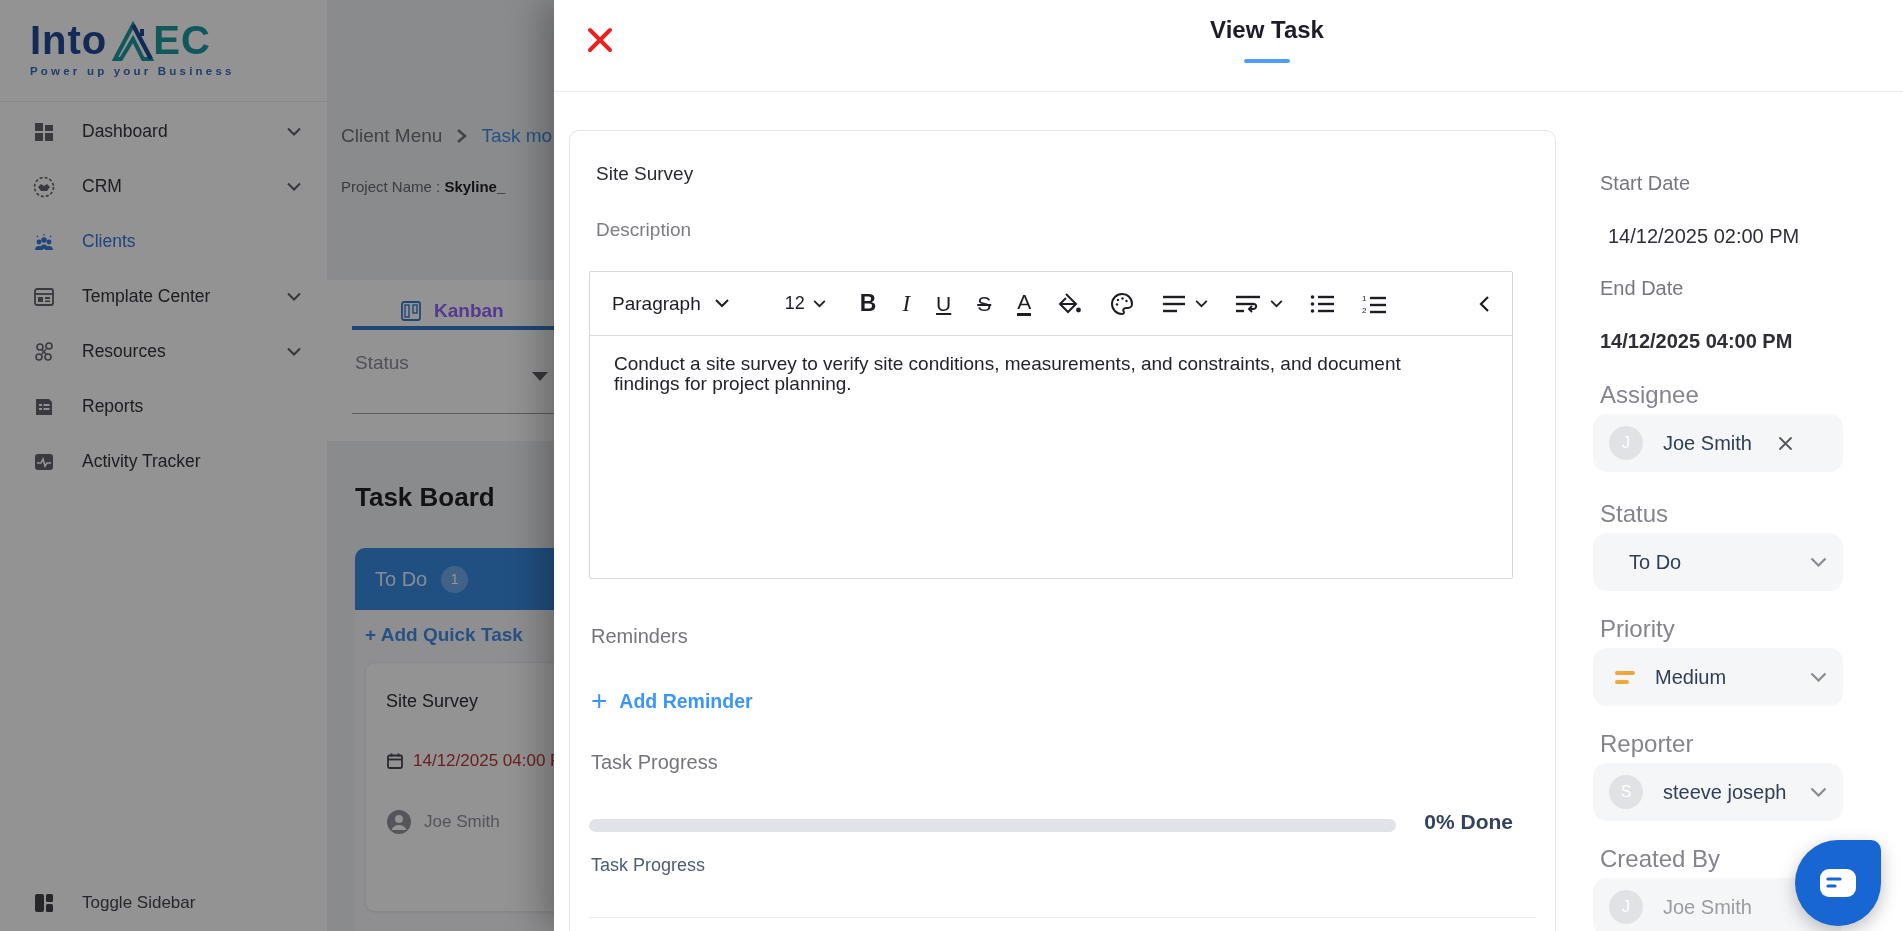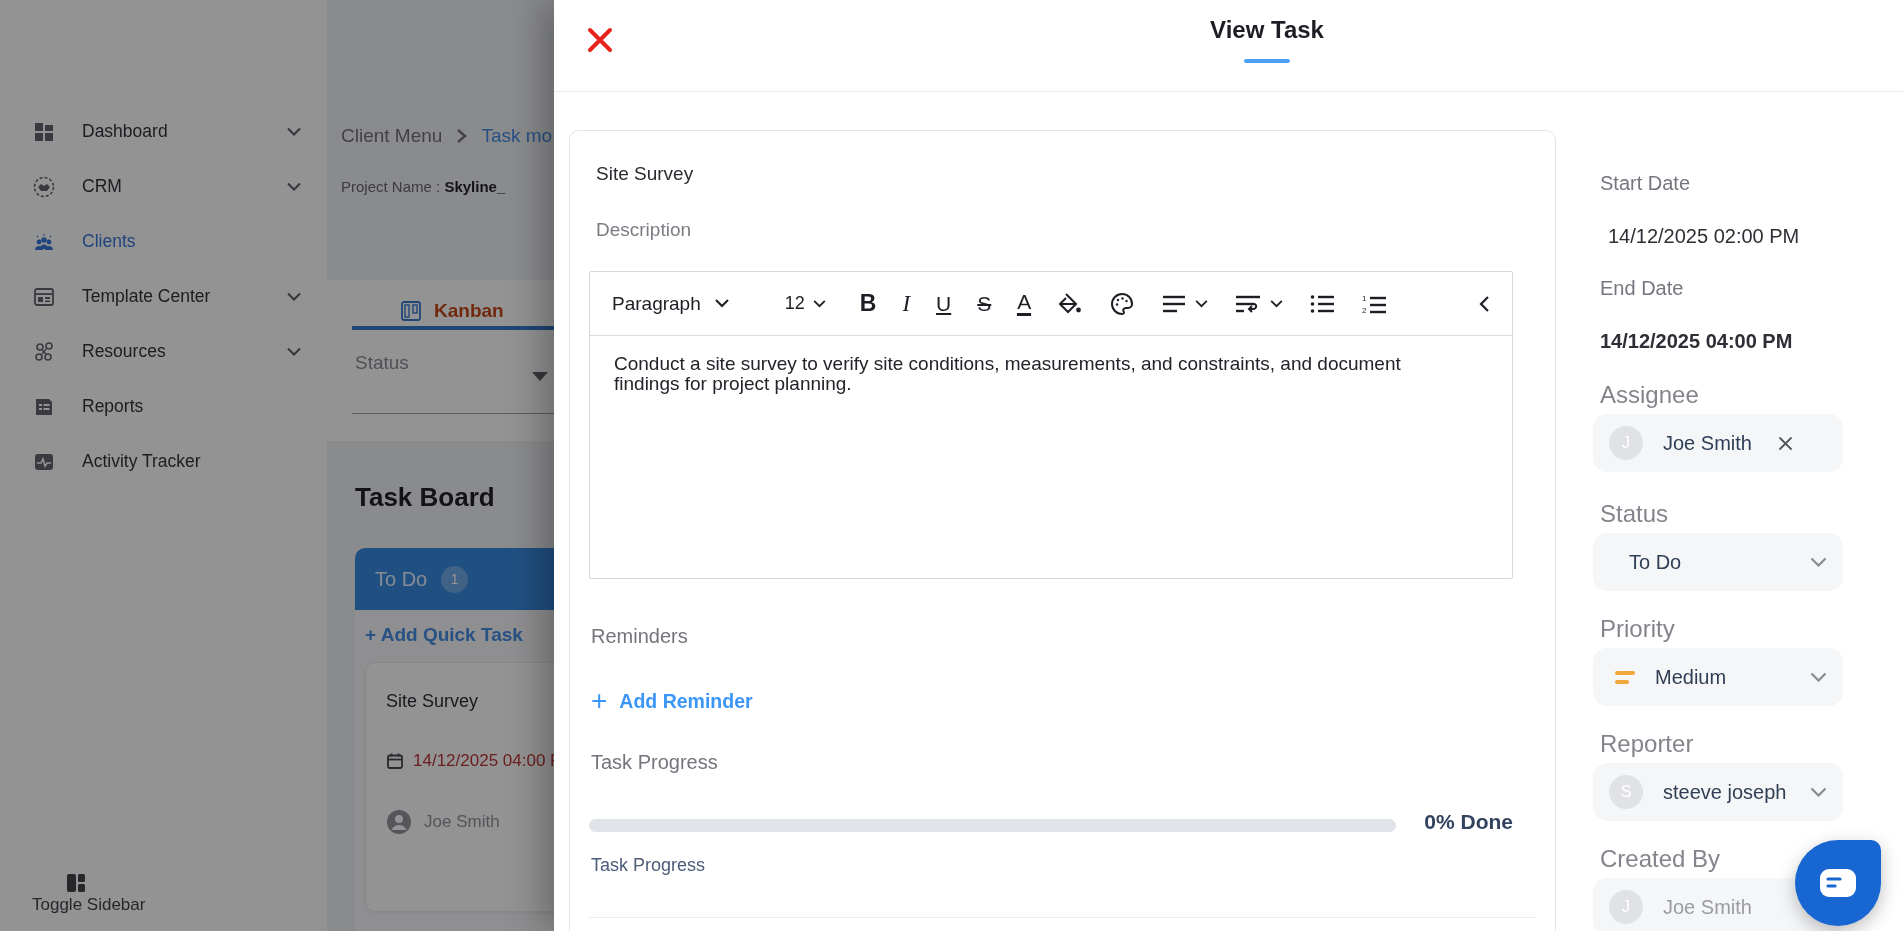--- a/index.html
+++ b/index.html
@@ -15,35 +15,35 @@
   .logo-aec { font-size:40px; font-weight:800; color:#13949c; letter-spacing:1px; }
   .logo-tri { margin:0 -2px 2px 4px; }
   .logo-tagline { font-size:11.5px; font-weight:700; color:#2b66b5; letter-spacing:3.2px; margin-top:2px; }
   .nav { position:absolute; top:104px; left:0; right:0; }
   .nav-item { position:relative; height:55px; display:flex; align-items:center; padding-left:32px; cursor:pointer; color:#2b2b31; }
   .nav-item .ni-icon { width:24px; height:24px; margin-right:26px; color:#5c5c64; flex:0 0 24px; }
   .nav-item .ni-label { font-size:17.5px; font-weight:500; }
   .nav-item.active { color:#2f6fd3; }
   .nav-item.active .ni-icon { color:#2f6fd3; }
   .nav-chev { position:absolute; right:26px; top:50%; transform:translateY(-50%); color:#55555d; }
-  .toggle-row { position:absolute; left:32px; bottom:16px; display:flex; align-items:center; color:#3a3a41; cursor:pointer;flex-direction:column; }
+  .toggle-row { position:absolute; left:32px; bottom:16px; display:flex; align-items:center; color:#3a3a41; cursor:pointer; }
   .toggle-row .ni-icon { width:24px; height:24px; margin-right:26px; color:#3a3a41; }
   .toggle-row .ni-label { font-size:17px; font-weight:500; }
 
   .main { position:absolute; left:327px; top:0; right:0; height:931px; background:#eef0f3; z-index:10; }
   .breadcrumb { position:absolute; left:14px; top:125px; display:flex; align-items:center; font-size:19px; white-space:nowrap; }
   .bc-root { color:#6a6a73; }
   .bc-sep { margin:0 14px; color:#6a6a73; }
   .bc-cur { color:#3c87e0; }
   .project-line { position:absolute; left:14px; top:178px; font-size:15px; white-space:nowrap; }
   .project-line .pl-label { color:#606068; }
   .project-line .pl-value { color:#17171d; font-weight:600; }
 
   .tabs-panel { position:absolute; left:0; top:280px; width:600px; height:161px; background:#ffffff; }
-  .tab-kanban { position:absolute; left:73px; top:20px; display:flex; align-items:center; color:#c2410c; font-size:19px; font-weight:600; cursor:pointer; }
+  .tab-kanban { position:absolute; left:73px; top:20px; display:flex; align-items:center; color:#8b5cf6; font-size:19px; font-weight:600; cursor:pointer; }
   .tab-kanban .tk-icon { margin-right:12px; }
   .tab-underline { position:absolute; left:25px; top:46px; width:575px; height:4px; background:#2e74c9; }
   .filter-status { position:absolute; left:28px; top:72px; font-size:19px; color:#86868e; }
   .filter-caret { position:absolute; left:205px; top:92px; width:0; height:0; border-left:8px solid transparent; border-right:8px solid transparent; border-top:9px solid #5a5a62; cursor:pointer; }
   .filter-underline { position:absolute; left:25px; top:133px; width:575px; height:1px; background:#9b9ba1; }
 
   .board-title { position:absolute; left:28px; top:482px; font-size:26px; font-weight:600; color:#17171c; }
 
   .kanban-col { position:absolute; left:28px; top:548px; width:260px; height:383px; background:#f7f8fa; border-radius:10px 10px 0 0; }
   .col-header { height:62px; background:#2e86de; border-radius:10px 10px 0 0; display:flex; align-items:center; padding:0 20px; cursor:pointer; }
@@ -114,20 +114,32 @@
   .status-text-pad { margin-left:20px; font-size:20px; color:#2f3e55; }
 
   .chat-fab { position:absolute; left:1795px; top:840px; width:86px; height:86px; background:#1766d1; border-radius:50% 10px 50% 50%; z-index:70; cursor:pointer; display:flex; align-items:center; justify-content:center; box-shadow:0 6px 18px rgba(0,0,0,.25); }
 </style>
 </head>
 <body>
 
 <div id="app">
 
   <div class="sidebar">
+    <div class="logo-block">
+      <div class="logo-row">
+        <span class="logo-into">Into</span>
+        <svg class="logo-tri" width="44" height="40" viewBox="0 0 44 40">
+          <path d="M22 4 L40 38 L32 38 L22 18 L10 38 L4 38 Z" fill="none" stroke="#13949c" stroke-width="4"></path>
+          <path d="M22 4 L40 38" stroke="#173f8f" stroke-width="4"></path>
+          <rect x="29" y="8" width="4" height="7" fill="#173f8f"></rect>
+        </svg>
+        <span class="logo-aec">EC</span>
+      </div>
+      <div class="logo-tagline">Power up your Business</div>
+    </div>
 
     <div class="nav">
       <div class="nav-item">
         <svg class="ni-icon" viewBox="0 0 24 24">
             <rect x="3" y="3" width="8" height="8" fill="currentColor"></rect>
             <rect x="13" y="5" width="8" height="6" fill="currentColor"></rect>
             <rect x="3" y="13" width="8" height="8" fill="currentColor"></rect>
             <rect x="13" y="13" width="8" height="8" fill="currentColor"></rect>
           </svg>
         <span class="ni-label">Dashboard</span>

